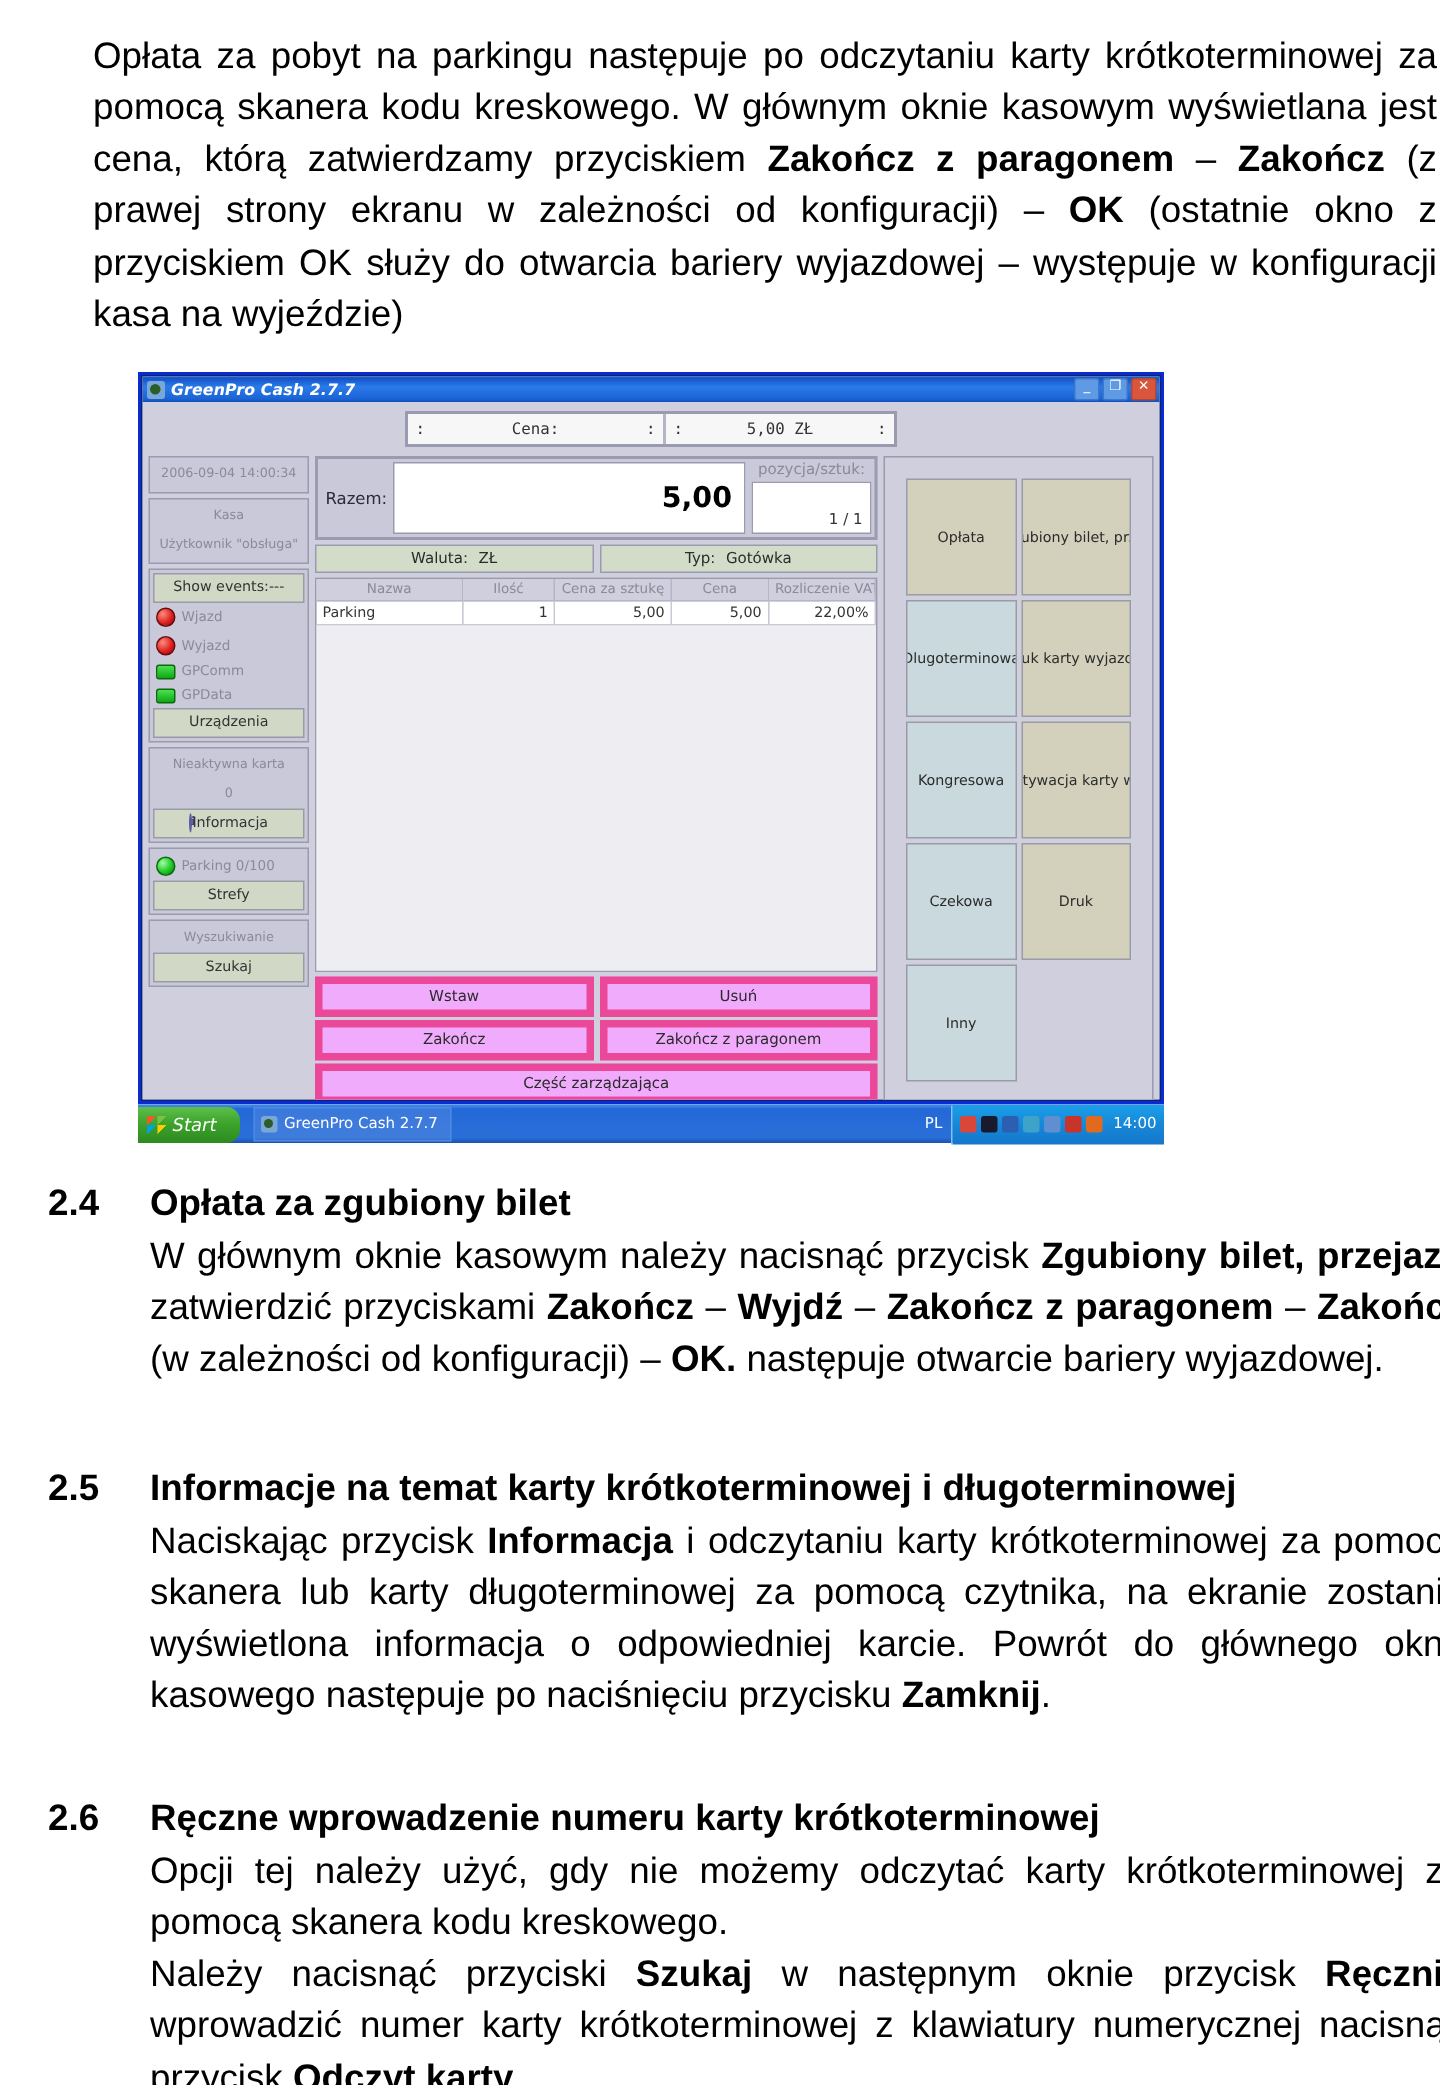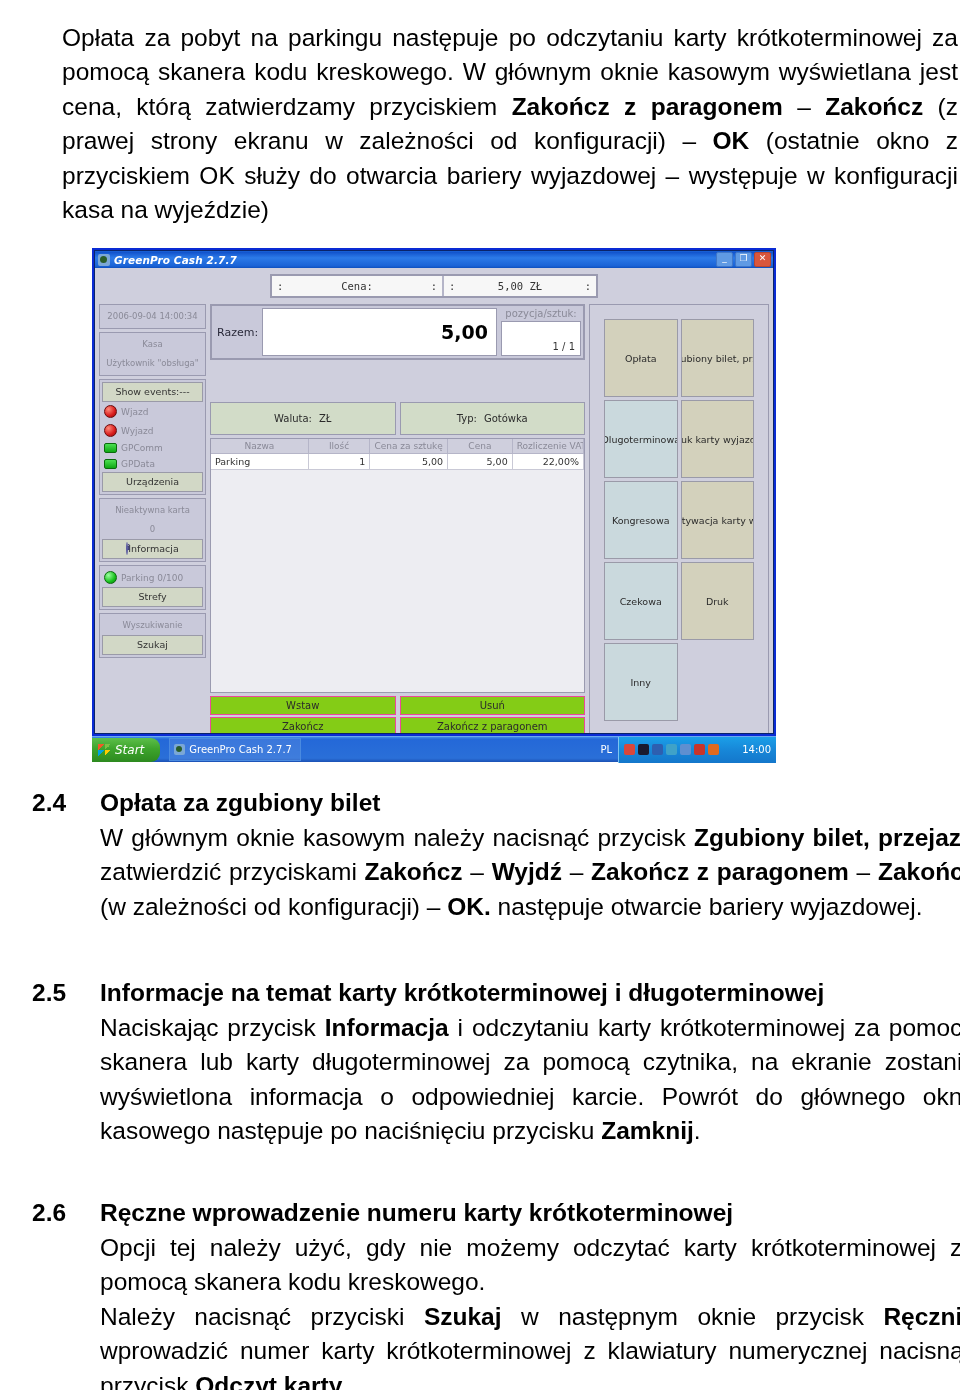--- a/index.html
+++ b/index.html
@@ -314,22 +314,21 @@
     text-align: right;
     padding: 3px 5px 3px 0;
     flex: 1 1 auto;
     display: flex;
     align-items: flex-end;
     justify-content: flex-end;
   }
   .meta-row {
     display: flex;
     gap: 4px;
-    height: 33px;
-    margin-top: 39px;
+    height: 19px;
   }
   .meta-cell {
     flex: 1 1 50%;
     border: 1px solid #9a9ab0;
     background: #d2dcc8;
     font-size: 10px;
     color: #2b2b2b;
     display: flex;
     align-items: center;
     justify-content: center;
@@ -370,22 +369,22 @@
     white-space: nowrap;
     overflow: hidden;
   }
   table.grid td.num { text-align: right; }
   .tbl-fill { flex: 1 1 auto; background: #ededf2; }
 
   .cmd-stack { display: flex; flex-direction: column; gap: 2px; }
   .cmd-row { display: flex; gap: 4px; }
   .cmd-btn {
     flex: 1 1 0;
-    border: 1px solid #ec4899;
-    background: #84cc16;
+    border: 5px solid #ec4899;
+    background: #f0abfc;
     font-size: 10px;
     color: #2b2b2b;
     text-align: center;
     padding: 3px 2px;
     white-space: nowrap;
   }
 
   
   .keypad {
     width: 180px;
@@ -497,21 +496,21 @@
     flex: 0 0 auto;
   }
   .tray-ico {
     width: 11px; height: 11px;
     border-radius: 2px;
     flex: 0 0 auto;
   }
   .tray-clock {
     color: #fff;
     font-size: 10px;
-    margin-left: 20px;
+    margin-left: 4px;
     white-space: nowrap;
   }
 </style>
 </head>
 <body>
 
 <div class="doc">
 
   <p id="intro-para" class="para"><span>Opłata za pobyt na parkingu następuje po odczytaniu karty krótkoterminowej za pomocą skanera kodu kreskowego. W głównym oknie kasowym wyświetlana jest cena, którą zatwierdzamy przyciskiem </span><b>Zakończ z paragonem</b><span> – </span><b>Zakończ</b><span> (z prawej strony ekranu w zależności od konfiguracji) – </span><b>OK</b><span> (ostatnie okno z przyciskiem OK służy do otwarcia bariery wyjazdowej – występuje w konfiguracji kasa na wyjeździe)</span></p>
 
@@ -651,20 +650,23 @@
             </div>
 
             <div class="cmd-stack">
               <div class="cmd-row">
                 <div class="cmd-btn">Wstaw</div>
                 <div class="cmd-btn">Usuń</div>
               </div>
               <div class="cmd-row">
                 <div class="cmd-btn">Zakończ</div>
                 <div class="cmd-btn">Zakończ z paragonem</div>
+              </div>
+              <div class="cmd-row">
+                <div class="cmd-btn">Część zarządzająca</div>
               </div>
             </div>
 
           </div>
 
           <div class="keypad" id="keypad">
               <div class="key tan">Opłata</div>
               <div class="key tan">Zgubiony bilet, prz...</div>
               <div class="key blue2">Dlugoterminowa</div>
               <div class="key tan">Druk karty wyjazd...</div>

